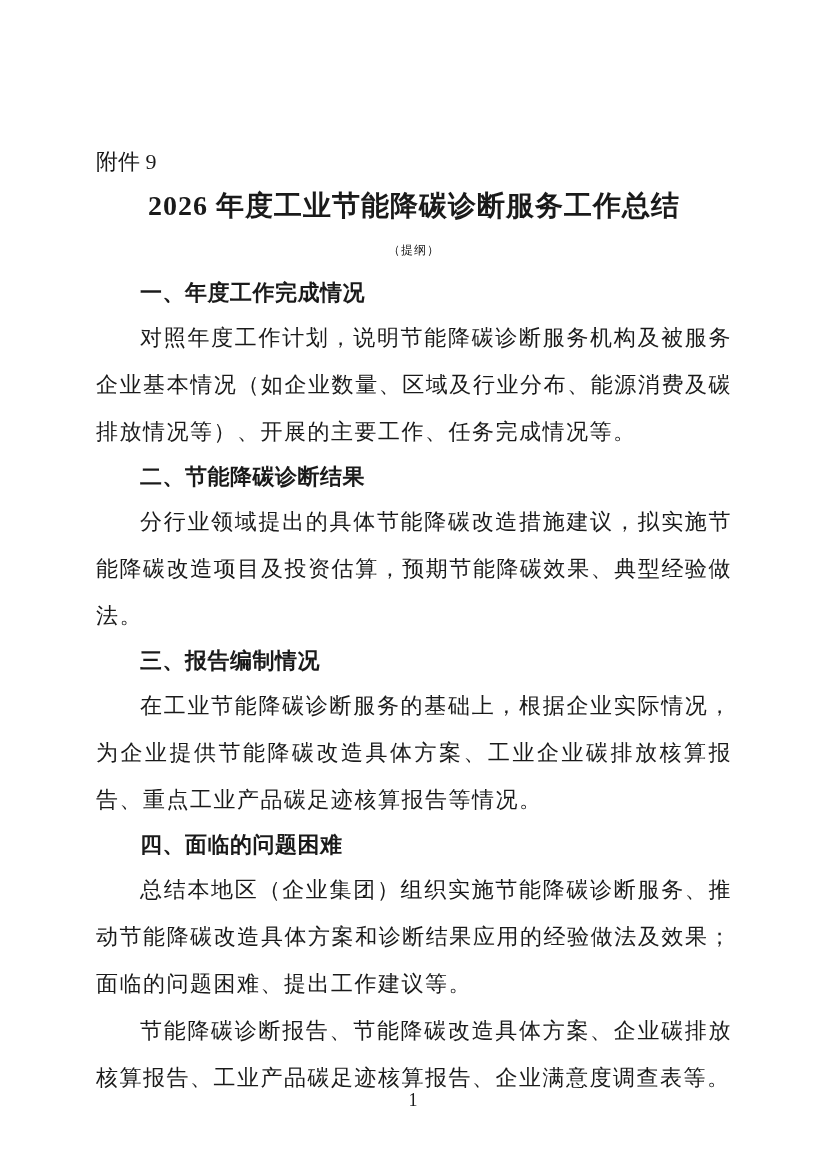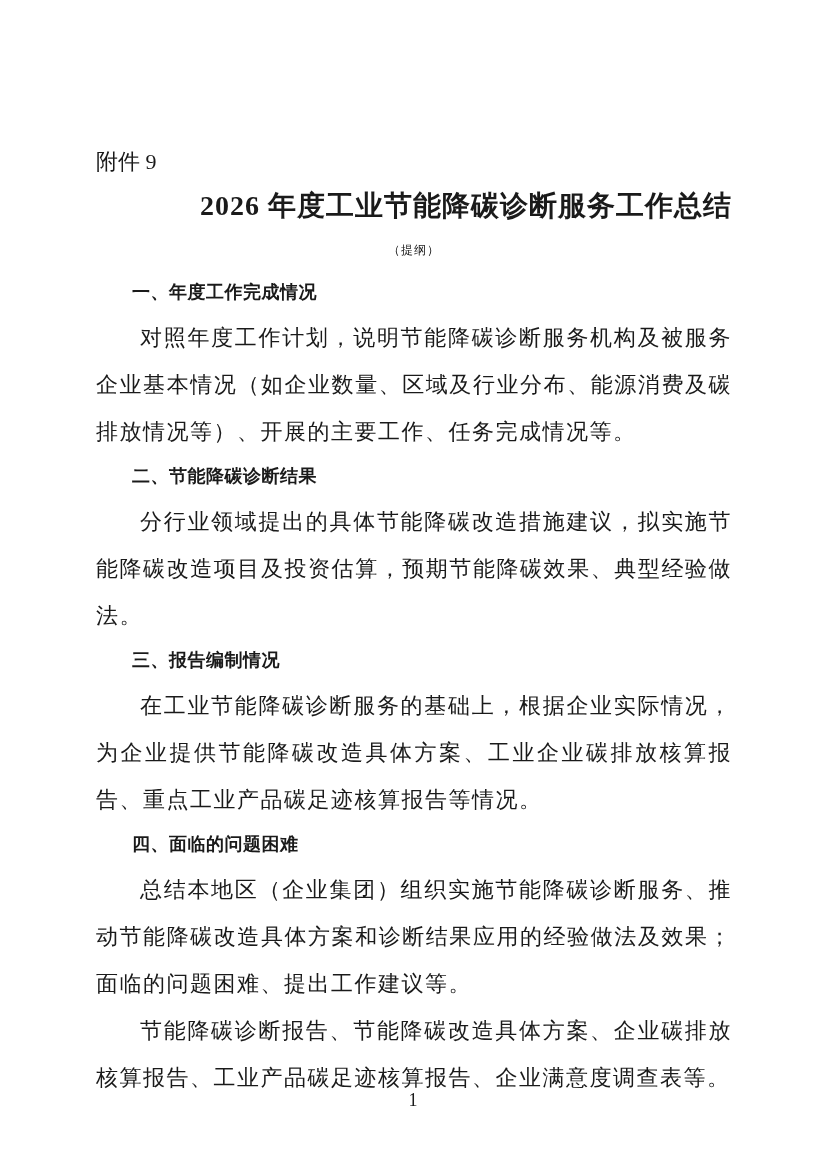--- a/index.html
+++ b/index.html
@@ -27,34 +27,34 @@
     font-family: "Liberation Serif", serif;
     font-size: 22px;
     line-height: 43px;
     text-align: left;
   }
   .doc-title {
     font-family: "Liberation Serif", serif;
     font-size: 28px;
     font-weight: bold;
     line-height: 46px;
-    text-align: right;
+    text-align: center;
     letter-spacing: 1px;
     margin: 0;
   }
   .doc-subtitle {
     font-family: "Liberation Serif", serif;
     font-size: 12px;
     line-height: 42px;
     text-align: center;
     letter-spacing: 1px;
   }
   .section-heading {
     font-family: "Liberation Sans", sans-serif;
-    font-size: 18px;
+    font-size: 22px;
     font-weight: bold;
     line-height: 43px;
     text-indent: 2em;
     letter-spacing: 0.5px;
     margin: 0;
   }
   .section-body {
     font-family: "Liberation Serif", serif;
     font-size: 22px;
     line-height: 47px;

